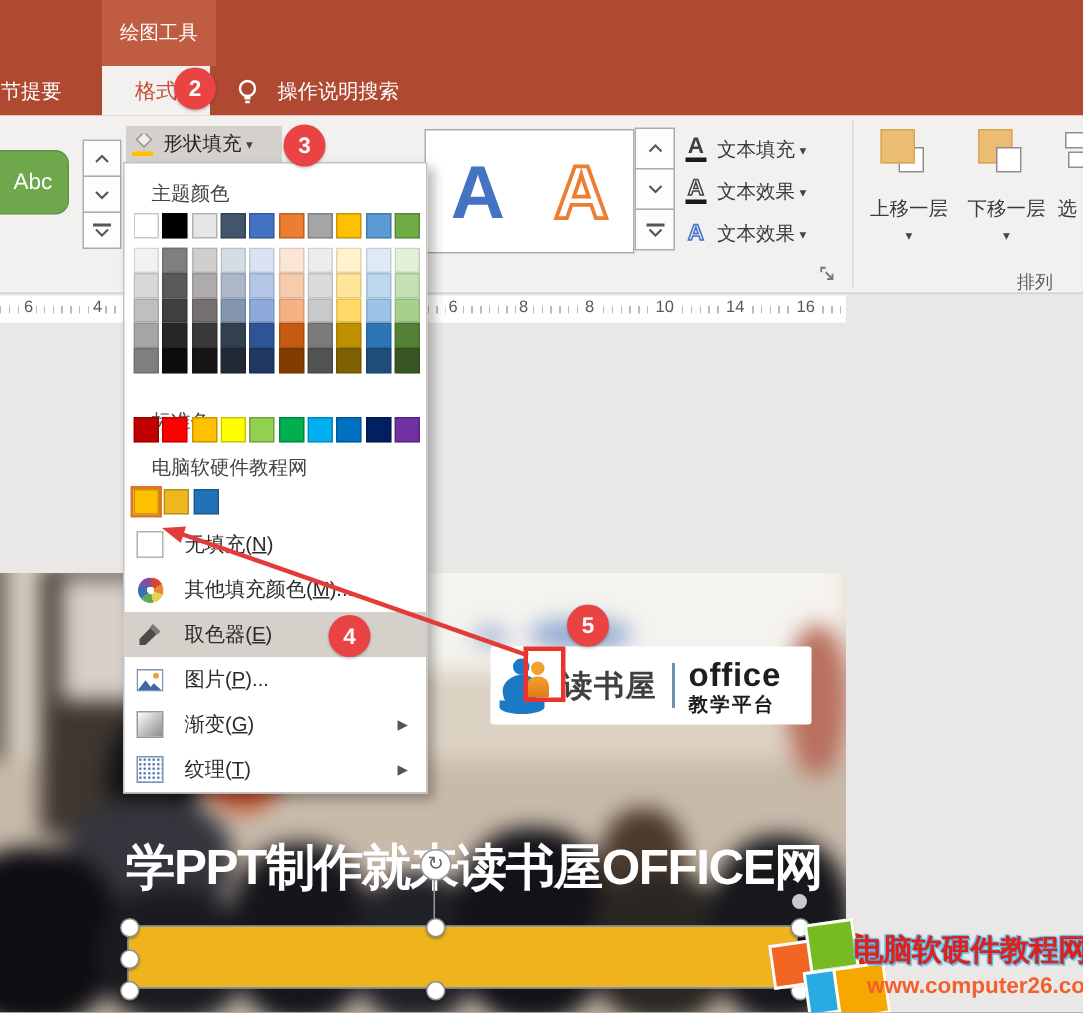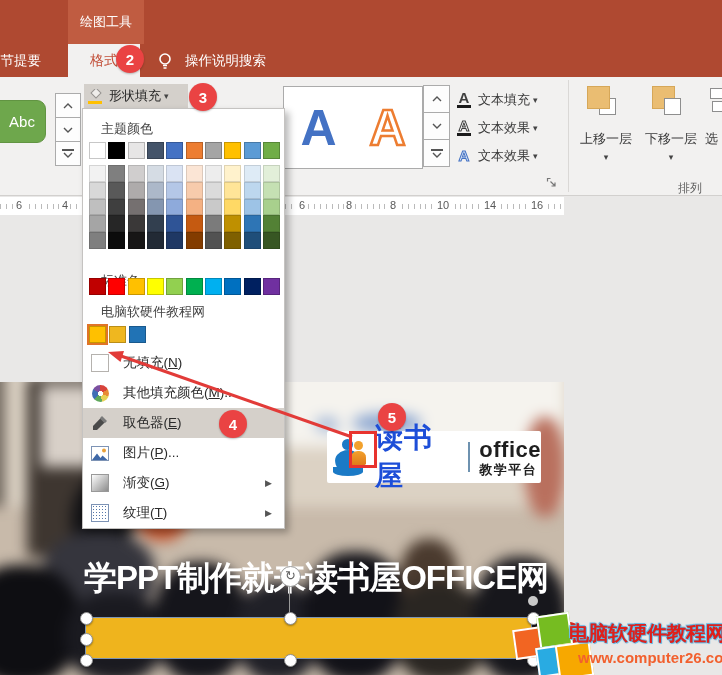--- a/index.html
+++ b/index.html
@@ -80,21 +80,21 @@
   .texsq{width:16px;height:16px;border:1px solid #7D93B5;background:#fff;
      background-image:radial-gradient(#5577AA 0.8px,transparent 0.9px);background-size:3px 3px;}
 
   
   .photo{left:0;top:382px;width:564px;height:293px;background:#C8BAAA;overflow:hidden;z-index:1;}
   .blobs{position:absolute;inset:-15px;filter:blur(7px);}
   .b{position:absolute;border-radius:45%;}
 
   .logobox{left:327px;top:431px;width:214px;height:52px;background:#fff;border-radius:2px;z-index:2;
         display:flex;align-items:center;}
-  .logoname{font-size:28px;font-weight:bold;color:#1d4ed8;letter-spacing:1px;margin-left:4px;}
+  .logoname{font-size:20px;font-weight:bold;color:#404040;letter-spacing:1px;margin-left:4px;}
   .logodiv{width:2px;height:30px;background:#6E92B0;margin:0 9px 0 10px;}
   .brand{line-height:1;}
   .brand .b1{font-size:22px;font-weight:800;color:#1E1E1E;letter-spacing:0.5px;}
   .brand .b2{font-size:13px;font-weight:bold;color:#1E1E1E;letter-spacing:1.5px;margin-top:2px;}
 
   .slidetitle{left:84px;top:556px;width:480px;font-size:33px;font-weight:900;color:#fff;white-space:nowrap;
         letter-spacing:-1px;z-index:2;}
   .yrect{left:85px;top:617px;width:447px;height:42px;border:1px solid #7E95B3;box-sizing:border-box;z-index:2;}
   .handle{position:absolute;width:11px;height:11px;border-radius:50%;background:#fff;border:1px solid #919191;
         box-shadow:0 1px 2px rgba(0,0,0,.35);z-index:3;}

